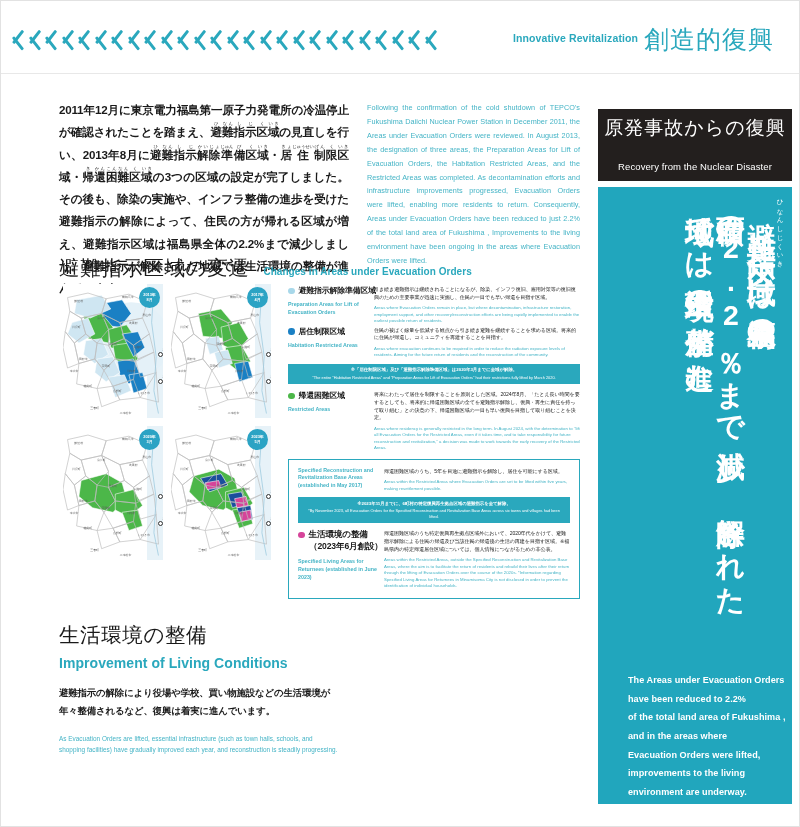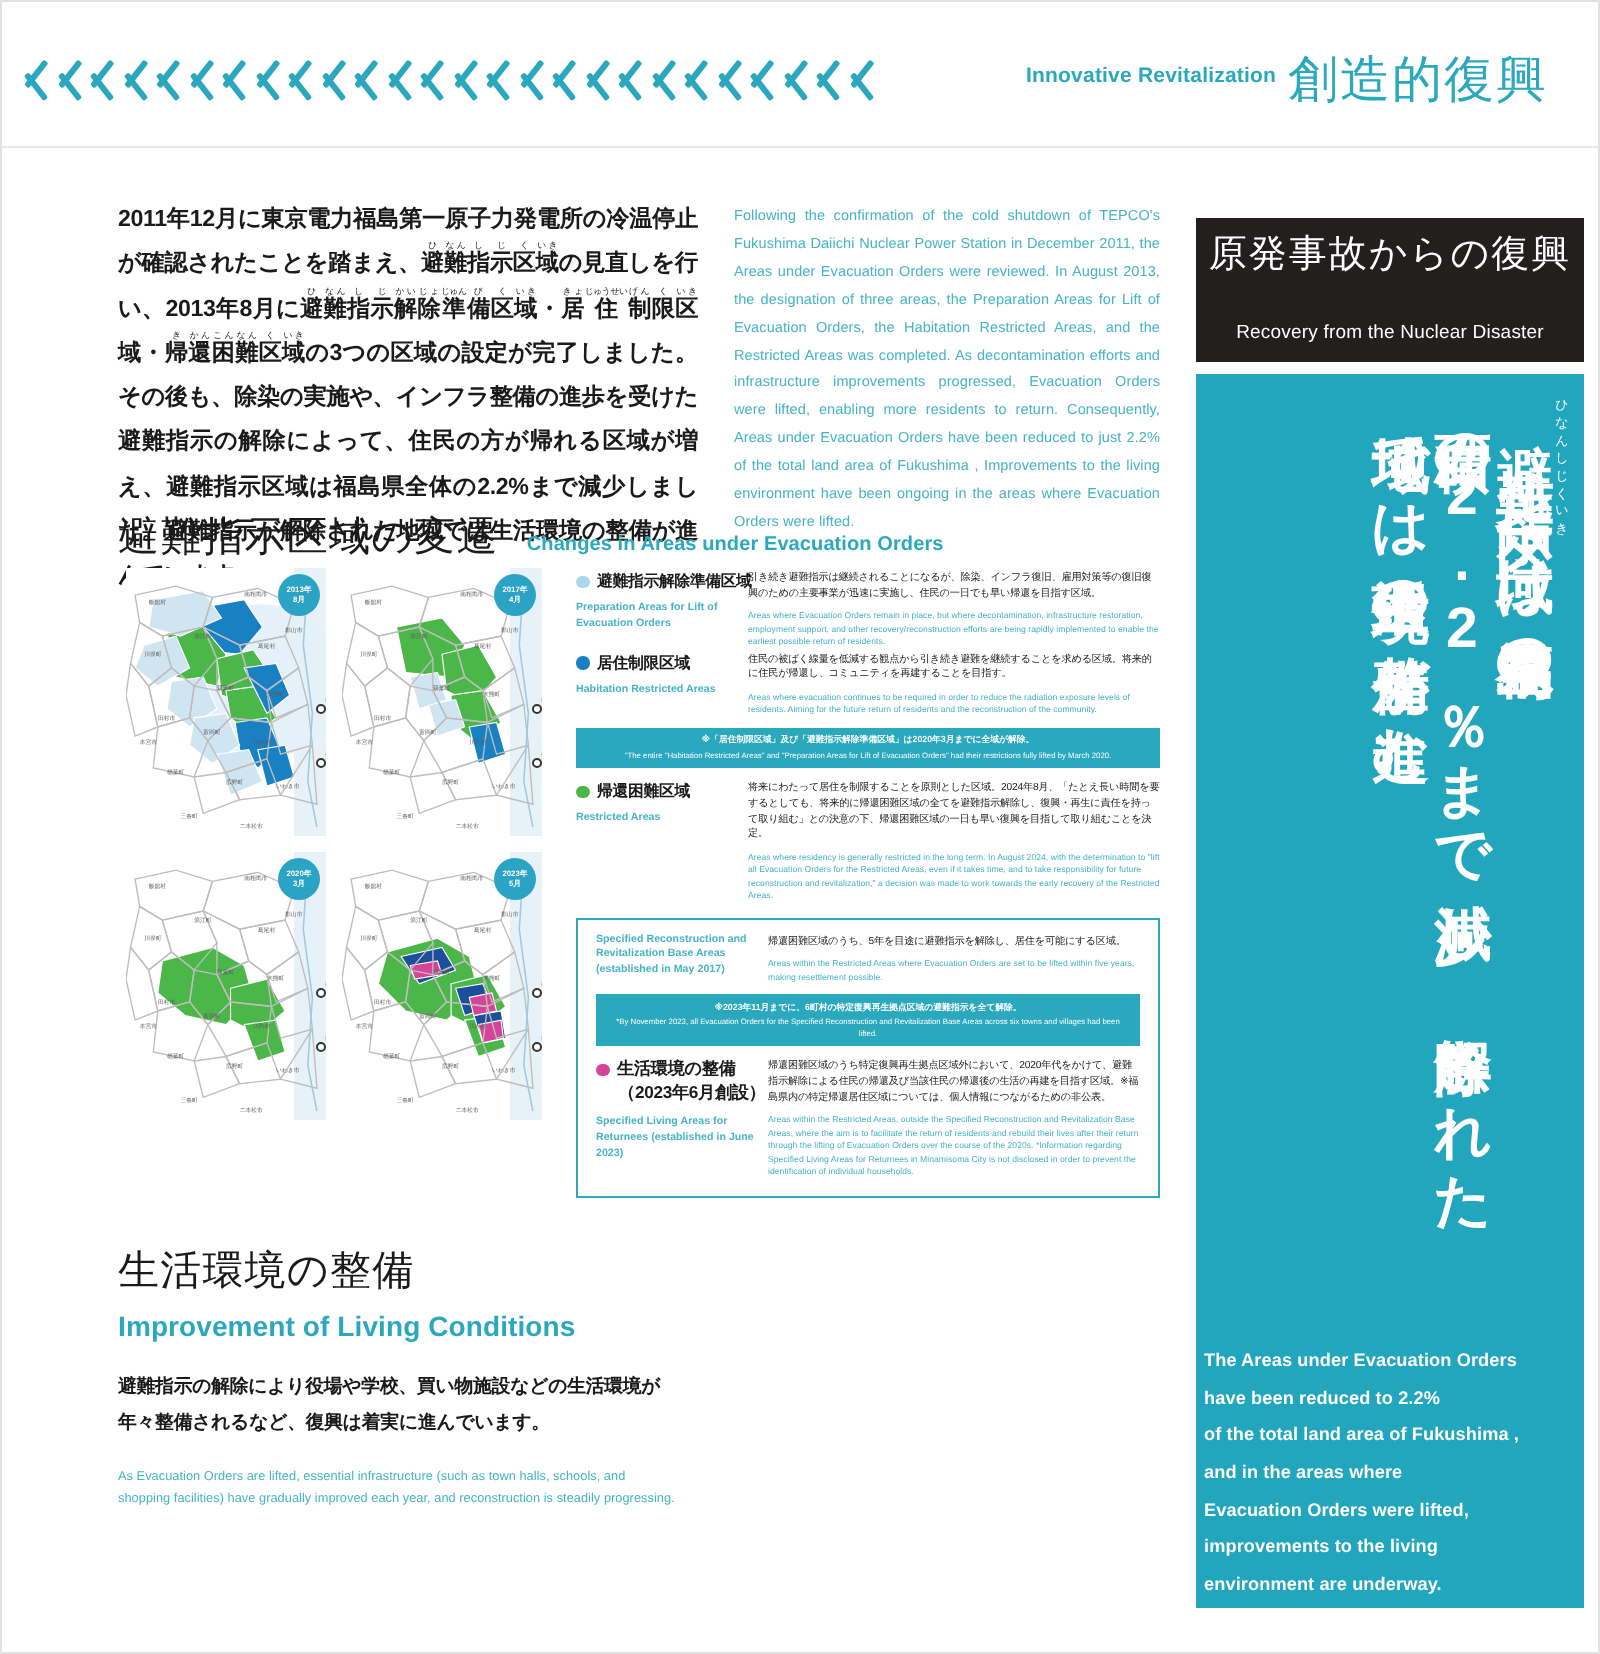--- a/index.html
+++ b/index.html
@@ -69,21 +69,21 @@
     position:absolute;right:8px;top:8px;height:452px;
     display:flex;flex-direction:row-reverse;align-items:flex-start;
   }
   .vcol{
     writing-mode:vertical-rl;text-orientation:upright;
     color:#fff;font-size:28.5px;font-weight:bold;line-height:1.02;
     letter-spacing:1.4px;height:452px;margin-left:2px;
   }
   .vcol ruby rt{font-size:6.5px;font-weight:normal;}
   .teal-en{
-    position:absolute;left:4px;top:484px;width:168px;
+    position:absolute;left:30px;top:484px;width:168px;
     color:#fff;font-size:9.1px;font-weight:bold;line-height:2.05;letter-spacing:.05px;
   }
 
   
   .sec1-title{position:absolute;left:58px;top:253px;display:flex;align-items:baseline;}
   .sec1-title .jp{font-size:20.5px;color:#1a1a1a;letter-spacing:.6px;}
   .sec1-title .en{font-size:10px;color:#2aa8bd;font-weight:bold;margin-left:14px;letter-spacing:.05px;}
 
   .maps{position:absolute;left:62px;top:283px;width:208px;height:282px;
         display:grid;grid-template-columns:100px 100px;grid-template-rows:134px 134px;gap:8px;}

